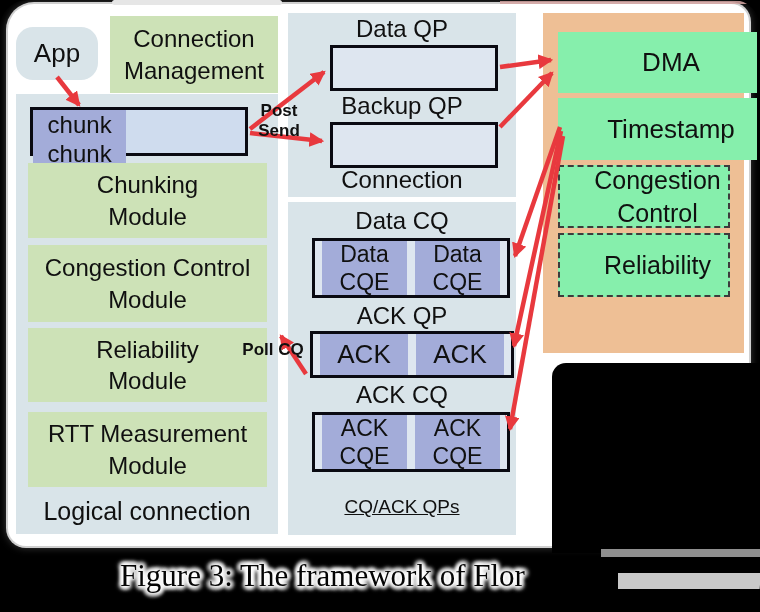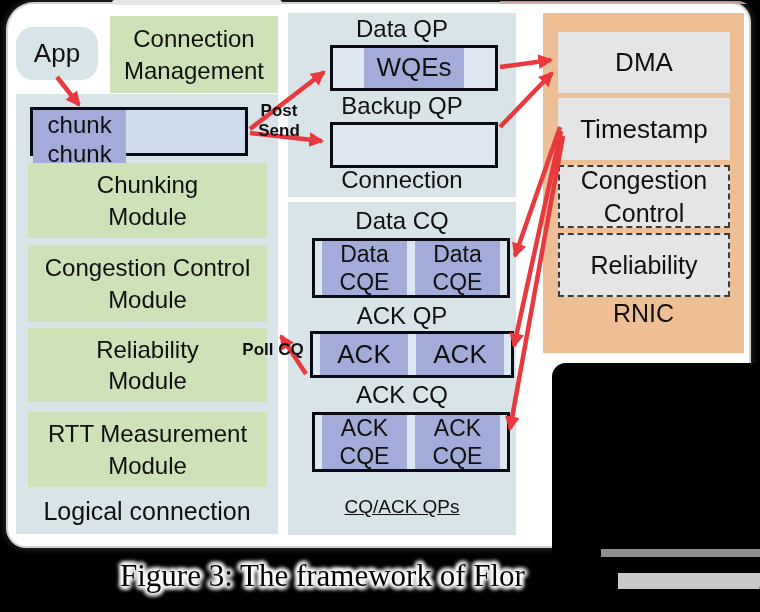--- a/index.html
+++ b/index.html
@@ -15,21 +15,21 @@
   .two-line{white-space:pre-line;}
   .ctr{display:flex;align-items:center;justify-content:center;text-align:center;z-index:1;}
   .title{font-size:24px;text-align:center;z-index:1;}
   .bubble{background:#d9e4e9;border-radius:17px;font-size:26px;z-index:1;}
   .blackbox{border:3px solid #0a0a12;box-sizing:border-box;z-index:1;}
   .cellrow{display:flex;align-items:stretch;}
   .pcell{background:#a3acd9;display:flex;align-items:center;justify-content:center;
          text-align:center;line-height:1.22;}
   .palebg{background:#dee6f0;}
   .chunkbg{background:#cfdcee;flex-direction:column;}
-  .ylw{background:#e5e5e5;z-index:1;font-size:26px;}
+  .ylw{background:#86efac;z-index:1;font-size:26px;padding-left:27px;}
   .dashed{border:2px dashed #3c3c3c;box-sizing:border-box;font-size:25px;line-height:1.3;}
   .rnic-panel{background:#eebf95;z-index:1;}
   .edge-label{font-weight:bold;font-size:17px;line-height:1.18;text-align:center;z-index:6;}
   .arrows{position:absolute;left:0;top:0;z-index:5;pointer-events:none;}
   .caption{left:120px;top:558px;width:550px;z-index:3;
            font-family:"Liberation Serif","DejaVu Serif",serif;font-size:31px;color:#050505;
            text-shadow:0 0 4px #fff,0 0 4px #fff,0 0 5px #fff,2px 2px 4px #fff,-2px 2px 4px #fff,
                        2px -2px 4px #fff,-2px -2px 4px #fff,0 3px 4px #fff,0 -3px 4px #fff,
                        3px 0 4px #fff,-3px 0 4px #fff;}
   .artifact{z-index:3;}
@@ -77,23 +77,20 @@
   <div class="abs green two-line" style="left:28px;top:412px;width:239px;height:75px;">
     <span>RTT Measurement
 Module</span>
   </div>
   <div class="abs title" style="left:16px;top:497px;width:262px;font-size:25px;">Logical connection</div>
 
   <div class="abs panel" style="left:288px;top:13px;width:228px;height:184px;"></div>
   <div class="abs title" style="left:288px;top:15px;width:228px;">Data QP</div>
   <div class="abs blackbox cellrow palebg" style="left:330px;top:45px;width:168px;height:46px;">
     <div style="width:19%;"></div>
-    <div class="pcell" style="width:62%;font-size:26px;">
-      <span>WQEs</span>
-    </div>
     <div style="width:19%;"></div>
   </div>
   <div class="abs title" style="left:288px;top:92px;width:228px;">Backup QP</div>
   <div class="abs blackbox palebg" style="left:330px;top:122px;width:168px;height:46px;"></div>
   <div class="abs title" style="left:288px;top:166px;width:228px;">Connection</div>
 
   <div class="abs panel" style="left:288px;top:202px;width:228px;height:333px;"></div>
   <div class="abs title" style="left:288px;top:207px;width:228px;">Data CQ</div>
   <div class="abs blackbox cellrow palebg" style="left:312px;top:238px;width:198px;height:60px;padding:0 7px;gap:8px;">
     <div class="pcell two-line" style="flex:1;font-size:23px;">
@@ -134,21 +131,20 @@
   <div class="abs ylw ctr" style="left:558px;top:98px;width:172px;height:62px;">
     <span>Timestamp</span>
   </div>
   <div class="abs ylw ctr dashed two-line" style="left:558px;top:165px;width:172px;height:63px;">
     <span>Congestion
 Control</span>
   </div>
   <div class="abs ylw ctr dashed" style="left:558px;top:233px;width:172px;height:64px;">
     <span>Reliability</span>
   </div>
-  <div class="abs title" style="left:543px;top:299px;width:201px;font-size:25px;">RNIC</div>
 
   <div class="abs notch"></div>
 
   <div class="abs edge-label two-line" style="left:250px;top:101px;width:58px;">Post
 Send</div>
   <div class="abs edge-label" style="left:238px;top:340px;width:70px;">Poll CQ</div>
 
   <svg class="arrows" width="760" height="612" viewBox="0 0 760 612">
     <defs>
       <marker id="ah" viewBox="0 0 10 10" refX="8.5" refY="5" markerWidth="3.3" markerHeight="3.3" orient="auto">

